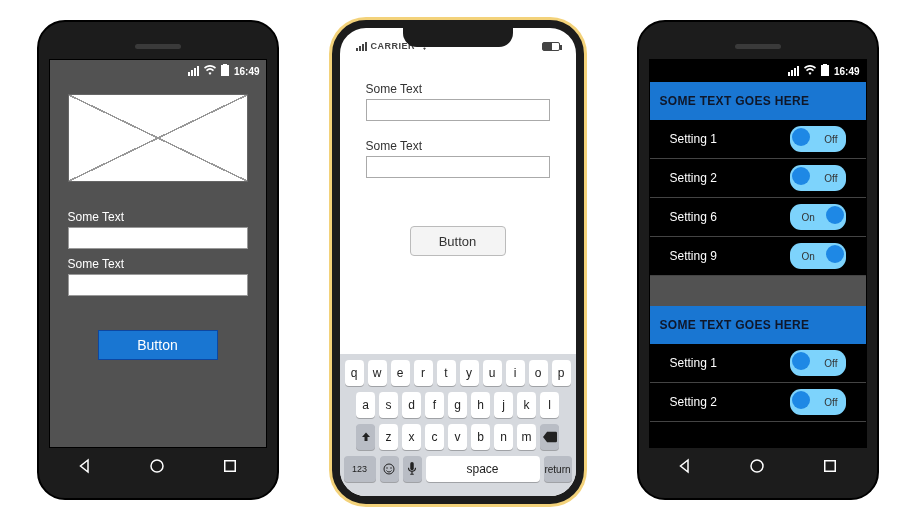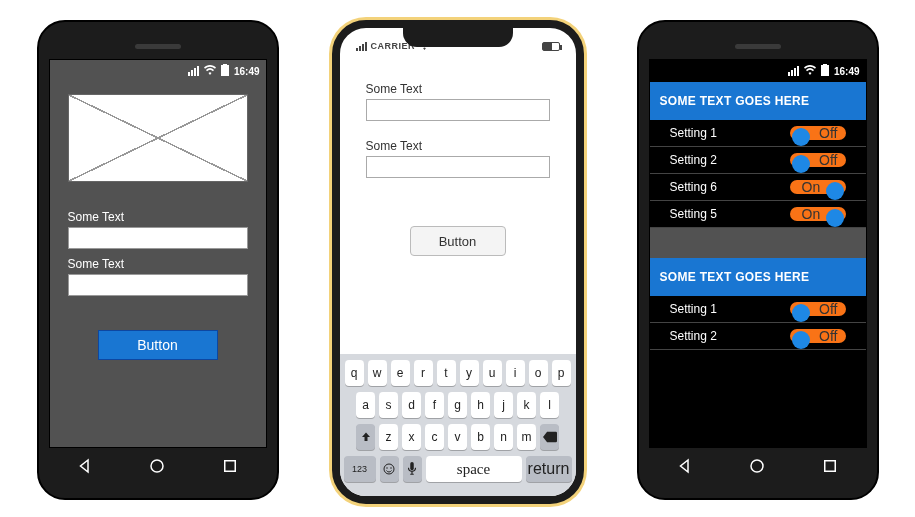--- a/index.html
+++ b/index.html
@@ -131,41 +131,41 @@
   }
   .krow{display:flex; justify-content:center; gap:4px; margin-bottom:6px;}
   .key{
     background:#fff; border-radius:4px; width:19px; height:26px;
     display:flex; align-items:center; justify-content:center;
     box-shadow: 0 1px 0 rgba(0,0,0,0.25);
     font-size:12px;
   }
   .key.fn{ background:#b9bdc5; }
   .key.wide{ width:32px; font-size:9px;}
-  .key.space{ flex:1; font-size:15px;font-family:Liberation Serif, serif;}
-  .key.ret{ width:46px; font-size:16px;}
+  .key.space{ flex:1; font-size:12px;}
+  .key.ret{ width:28px; font-size:10px;}
   .krow.r3{padding:0 2px;}
   .krow.r4{gap:4px;}
 
   
   .p3-screen { background:#000 !important; }
   .p3-content{ flex:1; display:flex; flex-direction:column; overflow:hidden;}
   .sect-header{
-    background:#1976d2; color:#ffffff; font-size:12px; font-weight:bold;
+    background:#1976d2; color:#0f172a; font-size:12px; font-weight:bold;
     padding:12px 10px; letter-spacing:0.3px;
   }
   .setting-row{
     display:flex; align-items:center; justify-content:space-between;
     padding:6px 20px; border-bottom:1px solid #444; color:#fff; font-size:12px;
     background:#000;
   }
   .gap{ height:30px; background:#525252;}
   .toggle{
-    width:56px; height:14px; border-radius:11px; background:#f97316;
-    position:relative; font-size:14px; color:#333;
+    width:56px; height:26px; border-radius:11px; background:#7dd3fc;
+    position:relative; font-size:10px; color:#333;
     display:flex; align-items:center;
     cursor:pointer;
   }
   .toggle .knob{
     width:18px; height:18px; border-radius:50%;
     background:#1e88e5; position:absolute; top:2px;
   }
   .toggle.off .knob{ left:2px; }
   .toggle.off .tlabel{ margin-left:auto; margin-right:8px;}
   .toggle.on .knob{ right:2px; }
@@ -365,21 +365,21 @@
             </div>
         </div>
         <div class="setting-row">
           <span>Setting 6</span>
           <div class="toggle on">
               <span class="tlabel">On</span>
               <span class="knob"></span>
             </div>
         </div>
         <div class="setting-row">
-          <span>Setting 5</span>
+          <span>Setting 9</span>
           <div class="toggle on">
               <span class="tlabel">On</span>
               <span class="knob"></span>
             </div>
         </div>
 
         <div class="gap"></div>
 
         <div class="sect-header">SOME TEXT GOES HERE</div>
 

